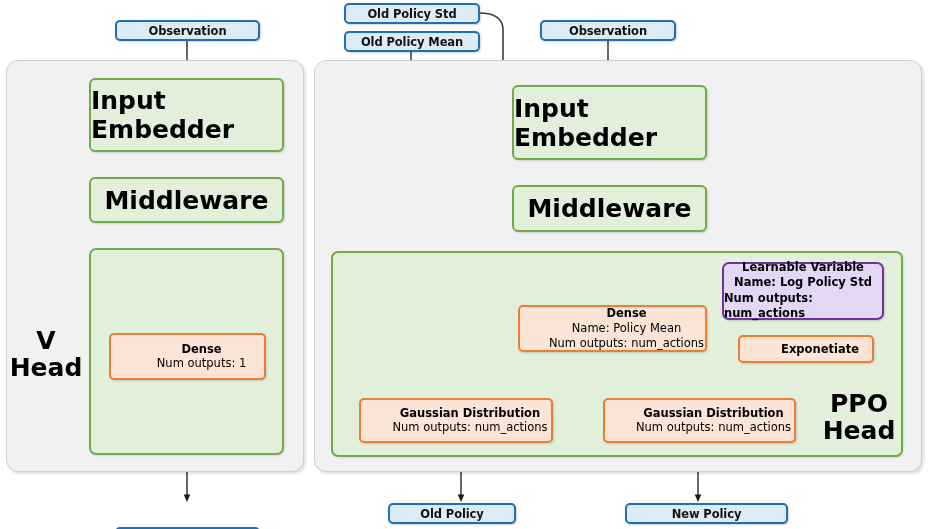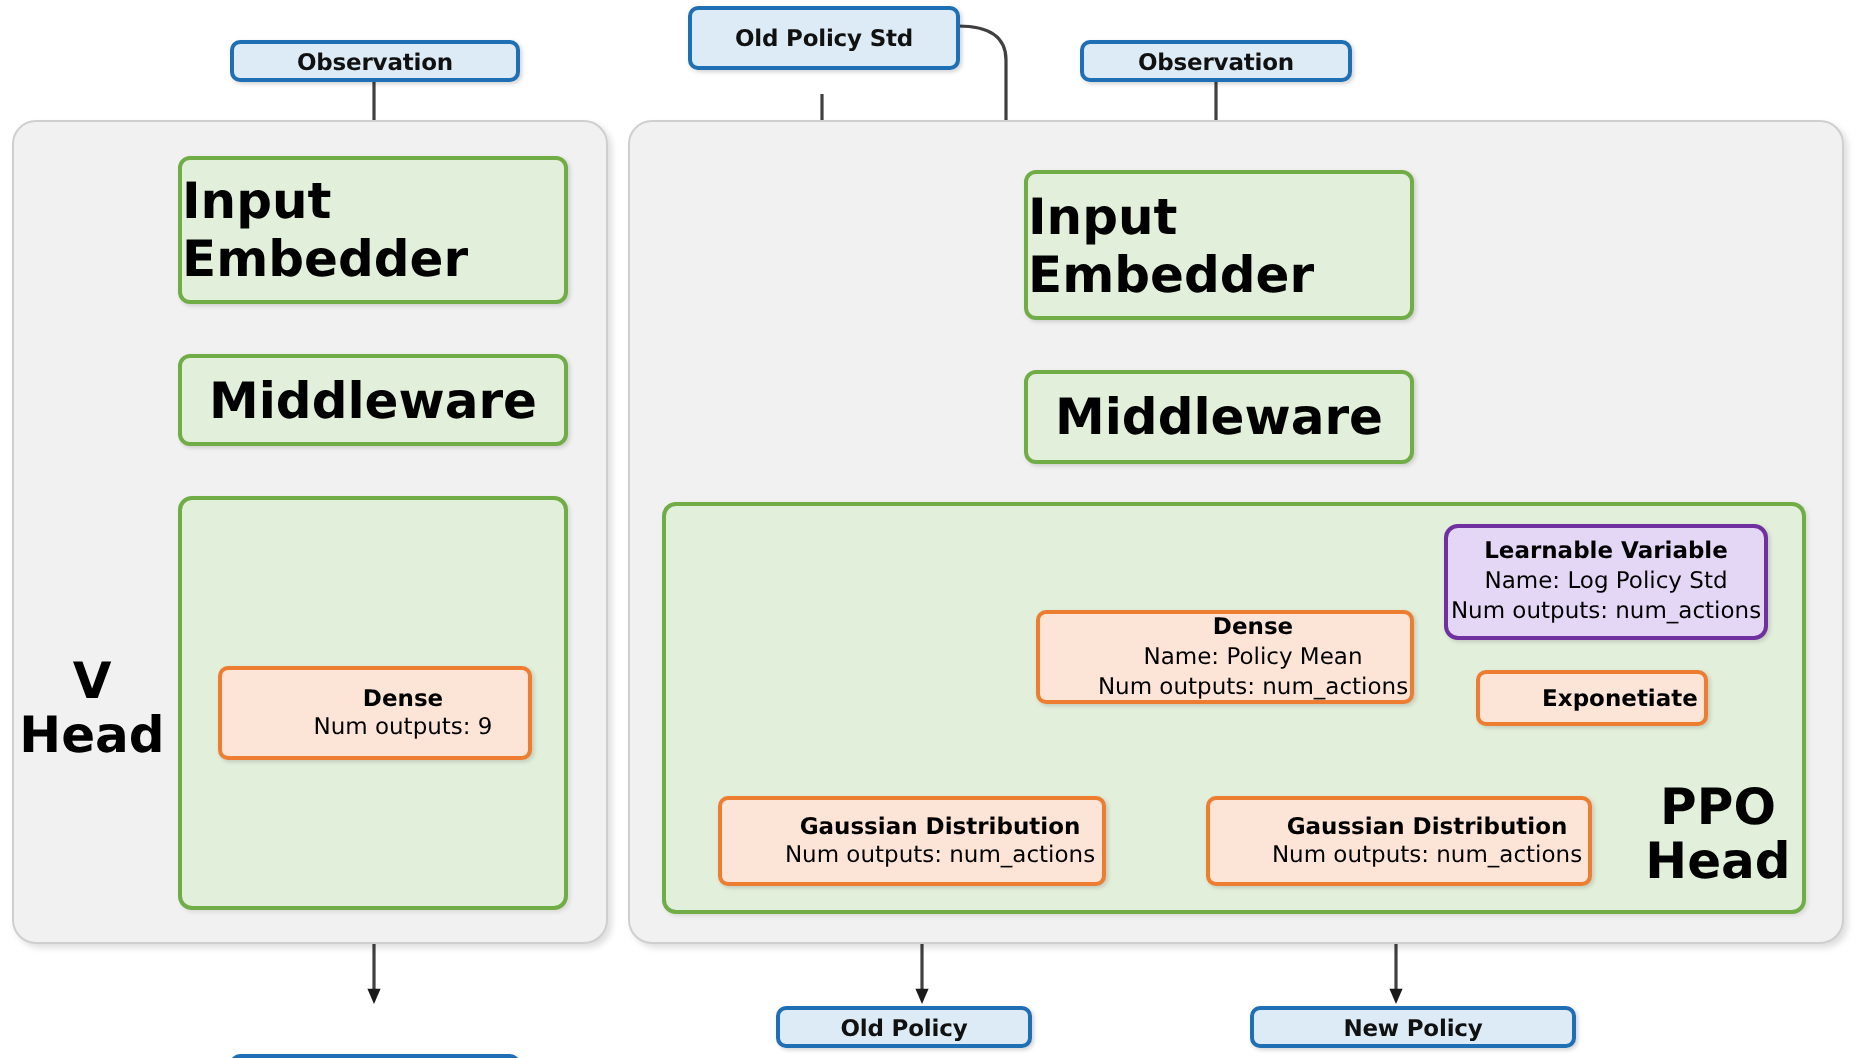--- a/index.html
+++ b/index.html
@@ -57,21 +57,21 @@
   .op-sub{font-size:11.5px;font-weight:normal;line-height:1.3;}
   
   .var-box{
     background:#e4d7f5;
     border:2px solid #7030a0;
     border-radius:7px;
     display:flex;flex-direction:column;align-items:center;justify-content:center;
     color:#000;box-shadow:1px 1px 2px rgba(0,0,0,0.15);
   }
   .var-title{font-size:11.5px;font-weight:bold;line-height:1.3;}
-  .var-sub{font-size:11.5px;font-weight:normal;line-height:1.35;}
+  .var-sub{font-size:11.5px;font-weight:bold;line-height:1.35;}
   
   .head-caption{
     font-size:25px;font-weight:bold;color:#000;
     text-align:center;line-height:1.08;
     display:flex;flex-direction:column;align-items:center;justify-content:center;
   }
   svg.edges{position:absolute;left:0;top:0;width:931px;height:529px;pointer-events:none;}
 </style>
 </head>
 <body>
@@ -120,29 +120,30 @@
     <span>V</span>
     <span>Head</span>
   </div>
 
   <div class="abs mod-box big" style="left:89px;top:78px;width:195px;height:74px;">Input Embedder</div>
 
   <div class="abs mod-box big" style="left:89px;top:177px;width:195px;height:46px;">Middleware</div>
 
   <div class="abs op-box" style="left:109px;top:333px;width:157px;height:47px;">
     <div class="op-title">Dense</div>
-    <div class="op-sub">Num outputs: 9</div>
+    <div class="op-sub">Num outputs: 1</div>
   </div>
 
   <div class="abs io-box" style="left:115px;top:503px;width:145px;height:21px;margin-top:24px;">State Value</div>
 
   <div class="abs group-panel" style="left:314px;top:60px;width:608px;height:412px;"></div>
 
-  <div class="abs io-box" style="left:344px;top:3px;width:136px;height:32px;">Old Policy Std</div>
+  <div class="abs io-box" style="left:344px;top:3px;width:136px;height:21px;">Old Policy Std</div>
 
+  <div class="abs io-box" style="left:344px;top:31px;width:136px;height:21px;">Old Policy Mean</div>
 
   <div class="abs io-box" style="left:540px;top:20px;width:136px;height:21px;">Observation</div>
 
   <div class="abs head-panel" style="left:331px;top:251px;width:572px;height:206px;"></div>
 
   <div class="abs head-caption" style="left:815px;top:388px;width:88px;height:58px;">
     <span>PPO</span>
     <span>Head</span>
   </div>
 
@@ -155,21 +156,21 @@
     <div class="op-sub">Name: Policy Mean</div>
     <div class="op-sub">Num outputs: num_actions</div>
   </div>
 
   <div class="abs var-box" style="left:722px;top:262px;width:162px;height:58px;">
     <div class="var-title">Learnable Variable</div>
     <div class="var-sub">Name: Log Policy Std</div>
     <div class="var-sub">Num outputs: num_actions</div>
   </div>
 
-  <div class="abs op-box" style="left:738px;top:335px;width:116px;height:28px;">
+  <div class="abs op-box" style="left:738px;top:335px;width:136px;height:28px;">
     <div class="op-title">Exponetiate</div>
   </div>
 
   <div class="abs op-box" style="left:359px;top:398px;width:194px;height:45px;">
     <div class="op-title">Gaussian Distribution</div>
     <div class="op-sub">Num outputs: num_actions</div>
   </div>
 
   <div class="abs op-box" style="left:603px;top:398px;width:193px;height:45px;">
     <div class="op-title">Gaussian Distribution</div>

